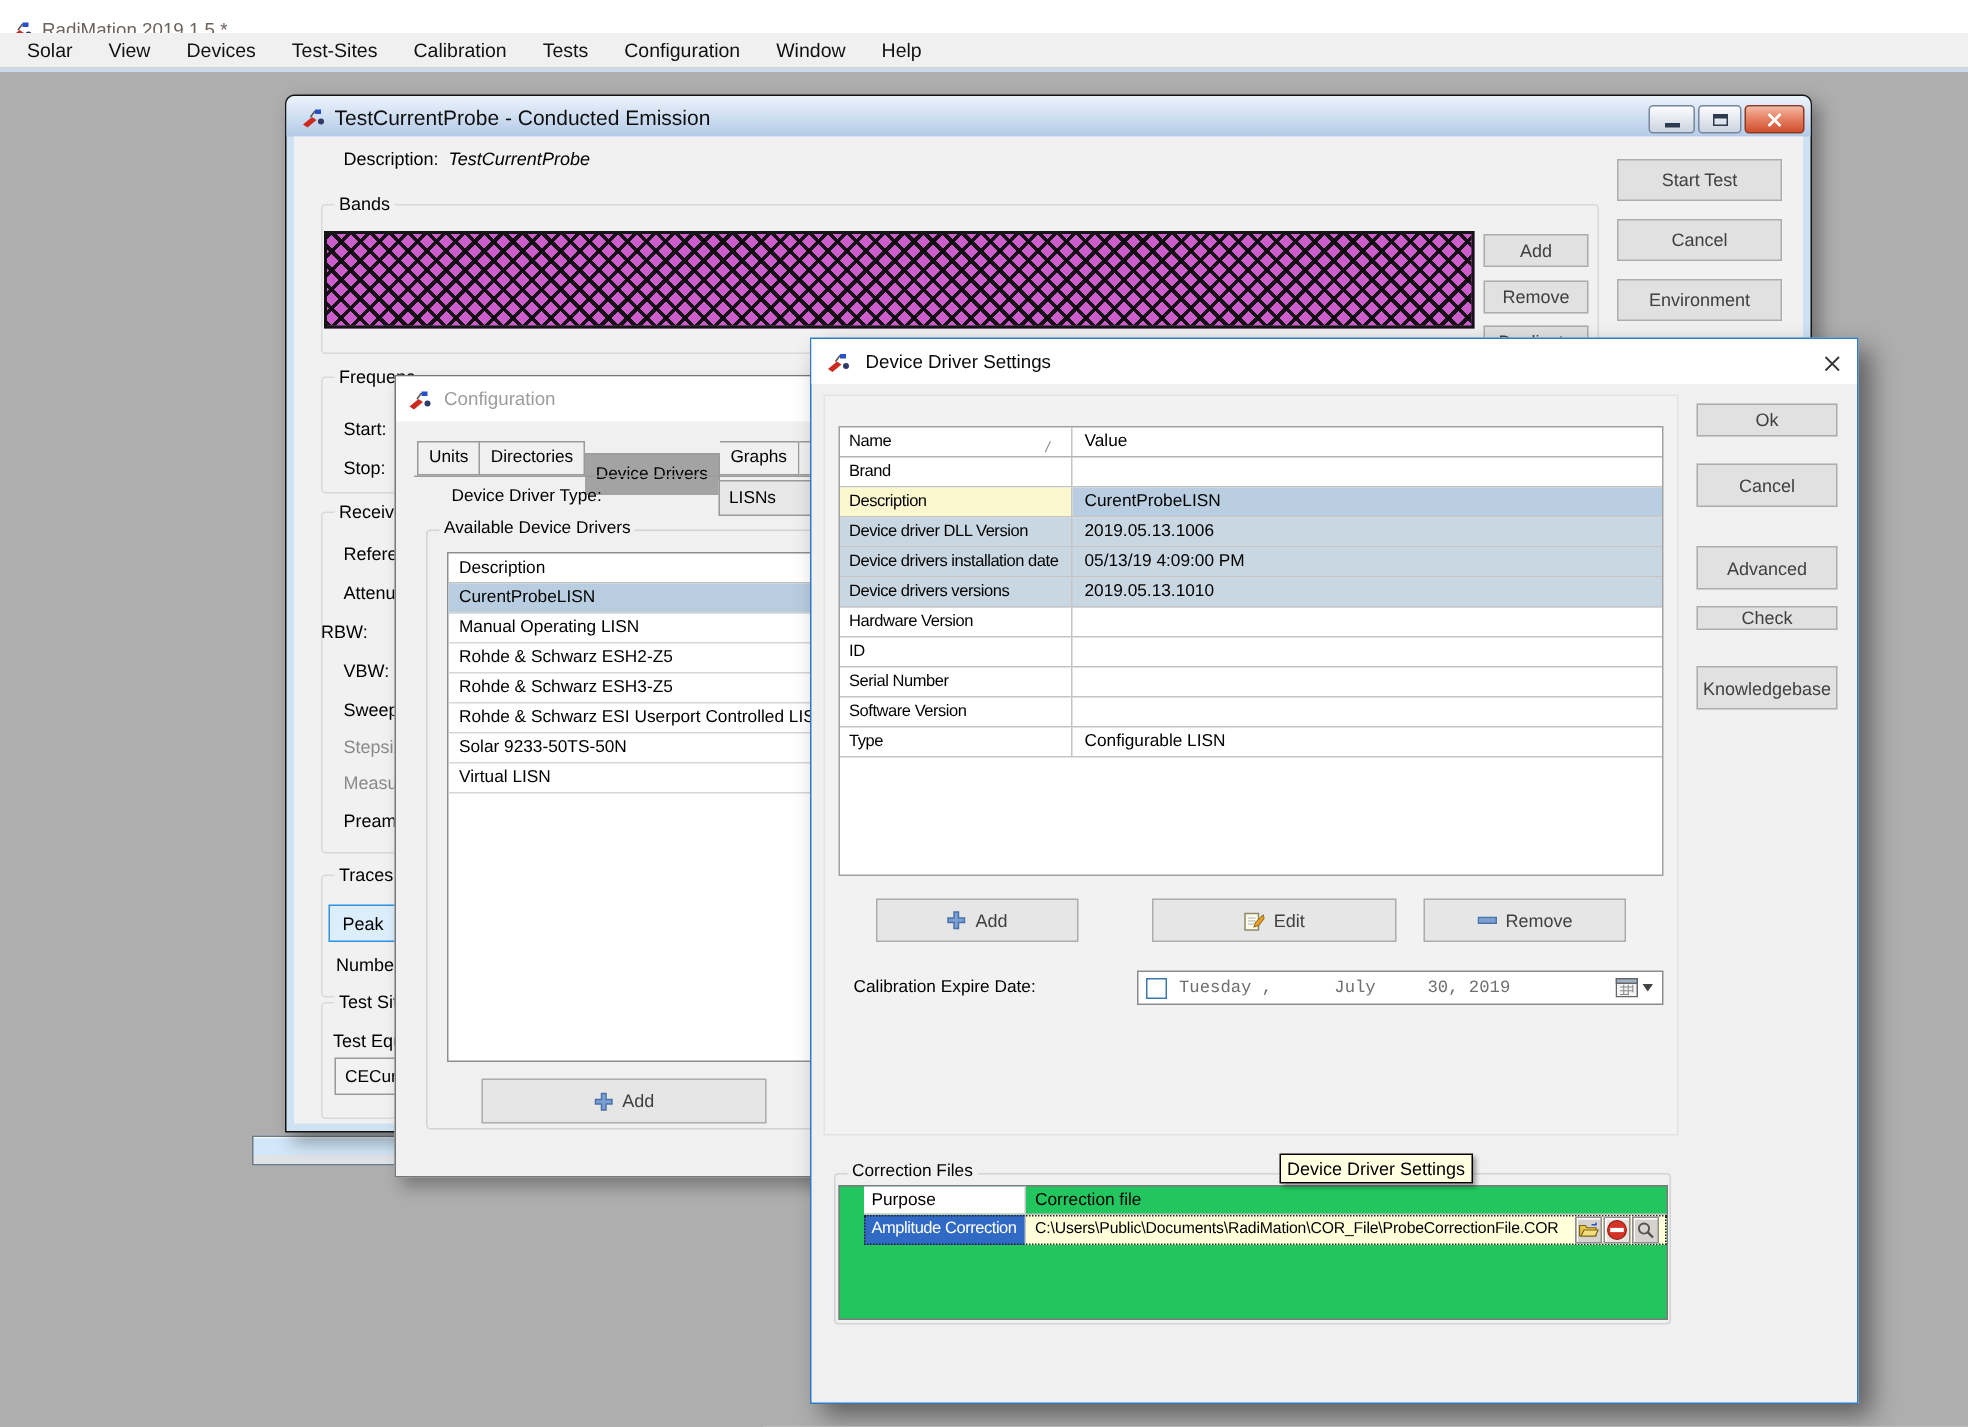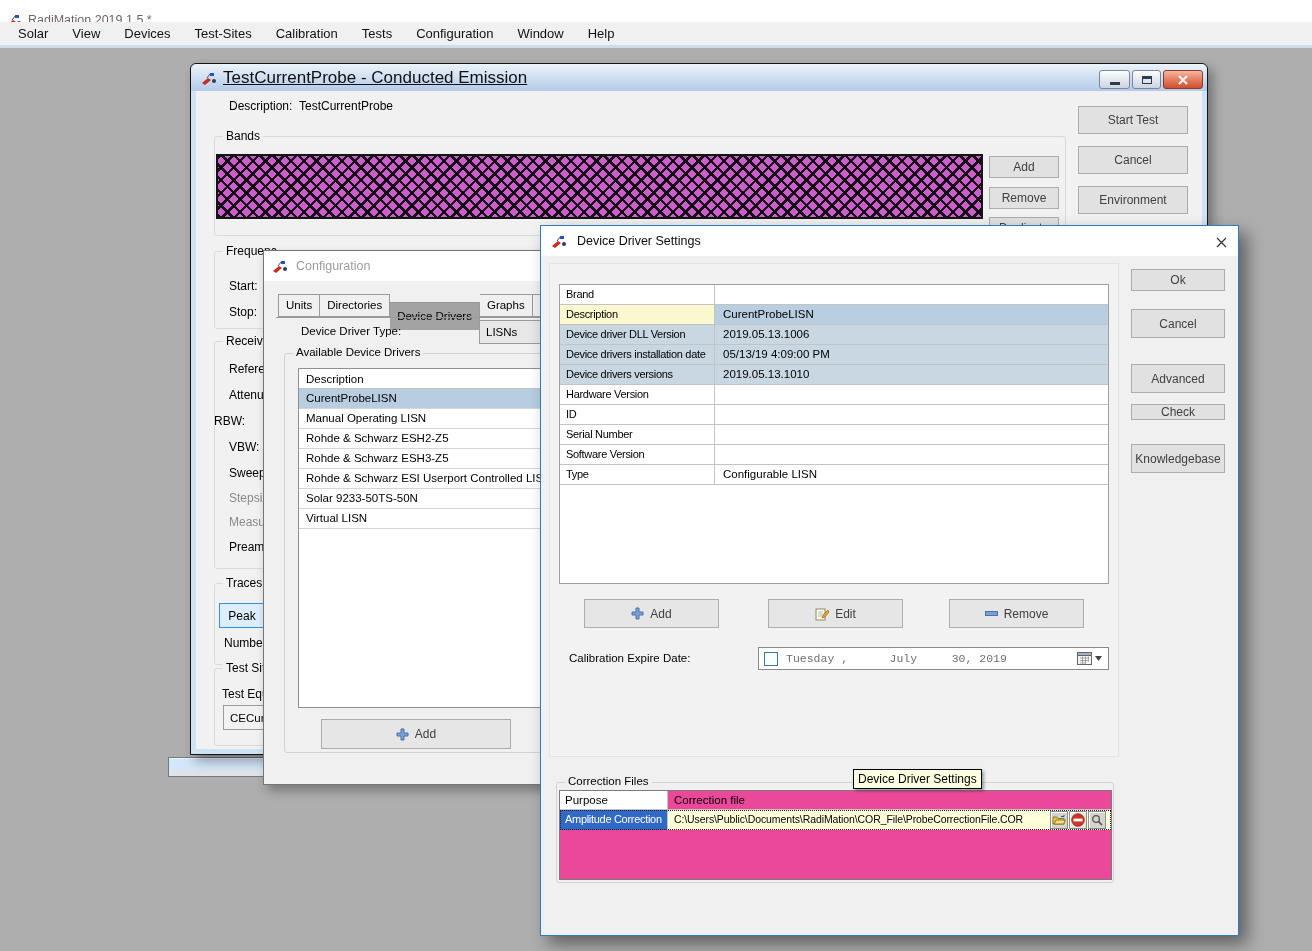--- a/index.html
+++ b/index.html
@@ -24,21 +24,21 @@
   .glabel { position:absolute; top:-8px; left:8px; background:inherit; padding:0 3px; font-size:12px; }
   .lbl { position:absolute; font-size:12px; color:#000; white-space:nowrap; }
   .lbl.dis { color:#8a8a8a; }
 
   
   .test-window { position:absolute; left:190px; top:63px; width:1018px; height:692px;
                  background:#cfe2f4; border:1px solid #141414; border-radius:6px 6px 0 0;
                  box-shadow:5px 6px 12px rgba(0,0,0,.35); }
   .tw-titlebar { position:absolute; left:0; top:0; right:0; height:27px; border-radius:6px 6px 0 0;
                  background:linear-gradient(#ecf3fb, #cdddf1 55%, #b4cae7); display:flex; align-items:center; }
-  .tw-titlebar .ttl { font-size:17px; color:#101010; margin-left:6px;text-decoration:underline; }
+  .tw-titlebar .ttl { font-size:14px; color:#101010; margin-left:6px; }
   .tw-frame { position:absolute; left:5px; top:27px; right:5px; bottom:5px; background:#f1f1f1; }
   .capbtn { position:absolute; border-radius:3px; display:flex; align-items:center; justify-content:center; }
   .capbtn.gray { background:linear-gradient(#fdfdfd,#e6eaf1 45%,#ccd4e0); border:1px solid #77879d; }
   .capbtn.red  { background:linear-gradient(#f4b8a4,#e8896d 40%,#cf4f2e); border:1px solid #8d3a22; }
   .glyph-min { width:10px; height:3px; background:#2d3b4e; margin-top:7px; }
   .glyph-max { width:10px; height:8px; border:1px solid #2d3b4e; border-top:3px solid #2d3b4e; background:transparent; }
 
   .bands-fill { background-color:#cb5ecb; border:2px solid #141414;
       background-image:
         repeating-linear-gradient(45deg, rgba(10,10,10,.92) 0 2.5px, transparent 2.5px 9px),
@@ -82,21 +82,21 @@
              font-size:11px; letter-spacing:-0.3px; overflow:hidden; white-space:nowrap; position:relative; }
   .pc-val  { flex:1; padding-left:8px; line-height:19px; overflow:hidden; white-space:nowrap; }
   .prow.info { background:#c9d7e2; }
   .prow.seln .pc-name { background:#fbf8cf; }
   .prow.seln .pc-val  { background:#b9cee0; }
   .sortglyph { position:absolute; right:10px; top:4px; width:7px; height:10px; color:#8a8a8a;
                font-size:10px; font-style:italic; }
   .datefield { position:absolute; background:#ffffff; border:1px solid #8a8a8a; display:flex; align-items:center;font-family:Liberation Mono, monospace; }
   .chk { width:14px; height:14px; background:#ffffff; border:1px solid #3978ad; margin-left:5px; }
   .datetext { font-size:11.5px; color:#6f6f6f; white-space:pre; margin-left:8px; }
-  .ctable { position:absolute; background:#ec4899; border:1px solid #7b7b7b; font-size:11.5px; }
+  .ctable { position:absolute; background:#22c55e; border:1px solid #7b7b7b; font-size:11.5px;padding-left:16px; }
   .crow { display:flex; height:19px; }
   .cc-purpose { width:108px; border-right:1px solid #c4c4c4; padding-left:5px; line-height:18px;
                 font-size:11px; letter-spacing:-0.3px; white-space:nowrap; overflow:hidden; }
   .cc-file { flex:1; padding-left:6px; line-height:18px; white-space:nowrap; overflow:hidden; }
   .crow.data { height:20px; outline:1px dotted #222; outline-offset:-1px; }
   .crow.data .cc-purpose { background:#316ac5; color:#fff; }
   .crow.data .cc-file { background:#ffffd9; font-size:10.5px; letter-spacing:-0.1px; line-height:19px; }
   .mini-btn { position:absolute; width:18px; height:18px; background:#d6d3ce; border:1px solid #8f8f8f;
               box-shadow:inset 1px 1px 0 #fff; display:flex; align-items:center; justify-content:center; }
   .tooltip { position:absolute; background:#ffffe1; border:1px solid #000; font-size:12px;
@@ -152,21 +152,21 @@
         <div class="glyph-max"></div>
       </div>
       <div class="capbtn red" style="left:972px; top:6px; width:40px; height:19px;">
         <svg width="10" height="10" viewBox="0 0 10 10">
           <path d="M1,1 L9,9 M9,1 L1,9" stroke="#fff" stroke-width="1.8"></path>
         </svg>
       </div>
     </div>
     <div class="tw-frame">
       <span class="lbl" style="left:33px; top:8px;">Description:</span>
-      <span class="lbl" style="left:103px; top:8px;">TestCurrentProbe</span>
+      <span class="lbl" style="left:103px; top:8px;font-style:italic;">TestCurrentProbe</span>
 
       <div class="group" style="left:18px; top:45px; width:852px; height:100px; background:#f1f1f1;">
         <span class="glabel">Bands</span>
       </div>
       <div class="bands-fill" style="position:absolute; left:20px; top:63px; width:767px; height:65px;"></div>
       <div class="btn" style="position:absolute; left:793px; top:65px; width:70px; height:22px;">
         <span>Add</span>
       </div>
       <div class="btn" style="position:absolute; left:793px; top:96px; width:70px; height:22px;">
         <span>Remove</span>
@@ -280,20 +280,27 @@
       <div class="closeX">
         <svg width="11" height="11" viewBox="0 0 11 11">
           <path d="M1,1 L10,10 M10,1 L1,10" stroke="#333" stroke-width="1.2"></path>
         </svg>
       </div>
     </div>
 
     <div class="inset"></div>
 
     <div class="ptable">
+      <div class="prow hdr">
+        <div class="pc-name">
+          <span>Name</span>
+          <span class="sortglyph">/</span>
+        </div>
+        <div class="pc-val">Value</div>
+      </div>
       <div class="prow">
         <div class="pc-name">Brand</div>
         <div class="pc-val"></div>
       </div>
       <div class="prow seln">
         <div class="pc-name">Description</div>
         <div class="pc-val">CurentProbeLISN</div>
       </div>
       <div class="prow info">
         <div class="pc-name">Device driver DLL Version</div>
@@ -328,21 +335,21 @@
         <div class="pc-val">Configurable LISN</div>
       </div>
     </div>
 
     <div class="btn" style="position:absolute; left:43px; top:373px; width:135px; height:29px; background:#e6e6e6;">
       <svg width="13" height="13" viewBox="0 0 13 13">
         <path d="M5,1 h3 v4 h4 v3 h-4 v4 h-3 v-4 h-4 v-3 h4 z" fill="#7d9fd2" stroke="#4a72ab" stroke-width="1"></path>
       </svg>
       <span>Add</span>
     </div>
-    <div class="btn" style="position:absolute; left:227px; top:373px; width:135px; height:29px; background:#e6e6e6;">
+    <div class="btn" style="position:absolute; left:227px; top:373px; width:163px; height:29px; background:#e6e6e6;">
       <svg width="14" height="14" viewBox="0 0 14 14">
         <rect x="1" y="2" width="9" height="11" fill="#fffbe8" stroke="#8a8a6a" stroke-width="1"></rect>
         <path d="M3,5 h5 M3,7 h5 M3,9 h4" stroke="#9db3c8" stroke-width="0.8"></path>
         <path d="M13,3 L8,8 L7,11 L10,10 L14,5 Z" fill="#e8a22b" stroke="#9a6a12" stroke-width="0.7"></path>
       </svg>
       <span>Edit</span>
     </div>
     <div class="btn" style="position:absolute; left:408px; top:373px; width:135px; height:29px; background:#e6e6e6;">
       <svg width="13" height="6" viewBox="0 0 13 6">
         <rect x="0.5" y="0.5" width="12" height="4" fill="#7d9fd2" stroke="#4a72ab" stroke-width="1"></rect>

